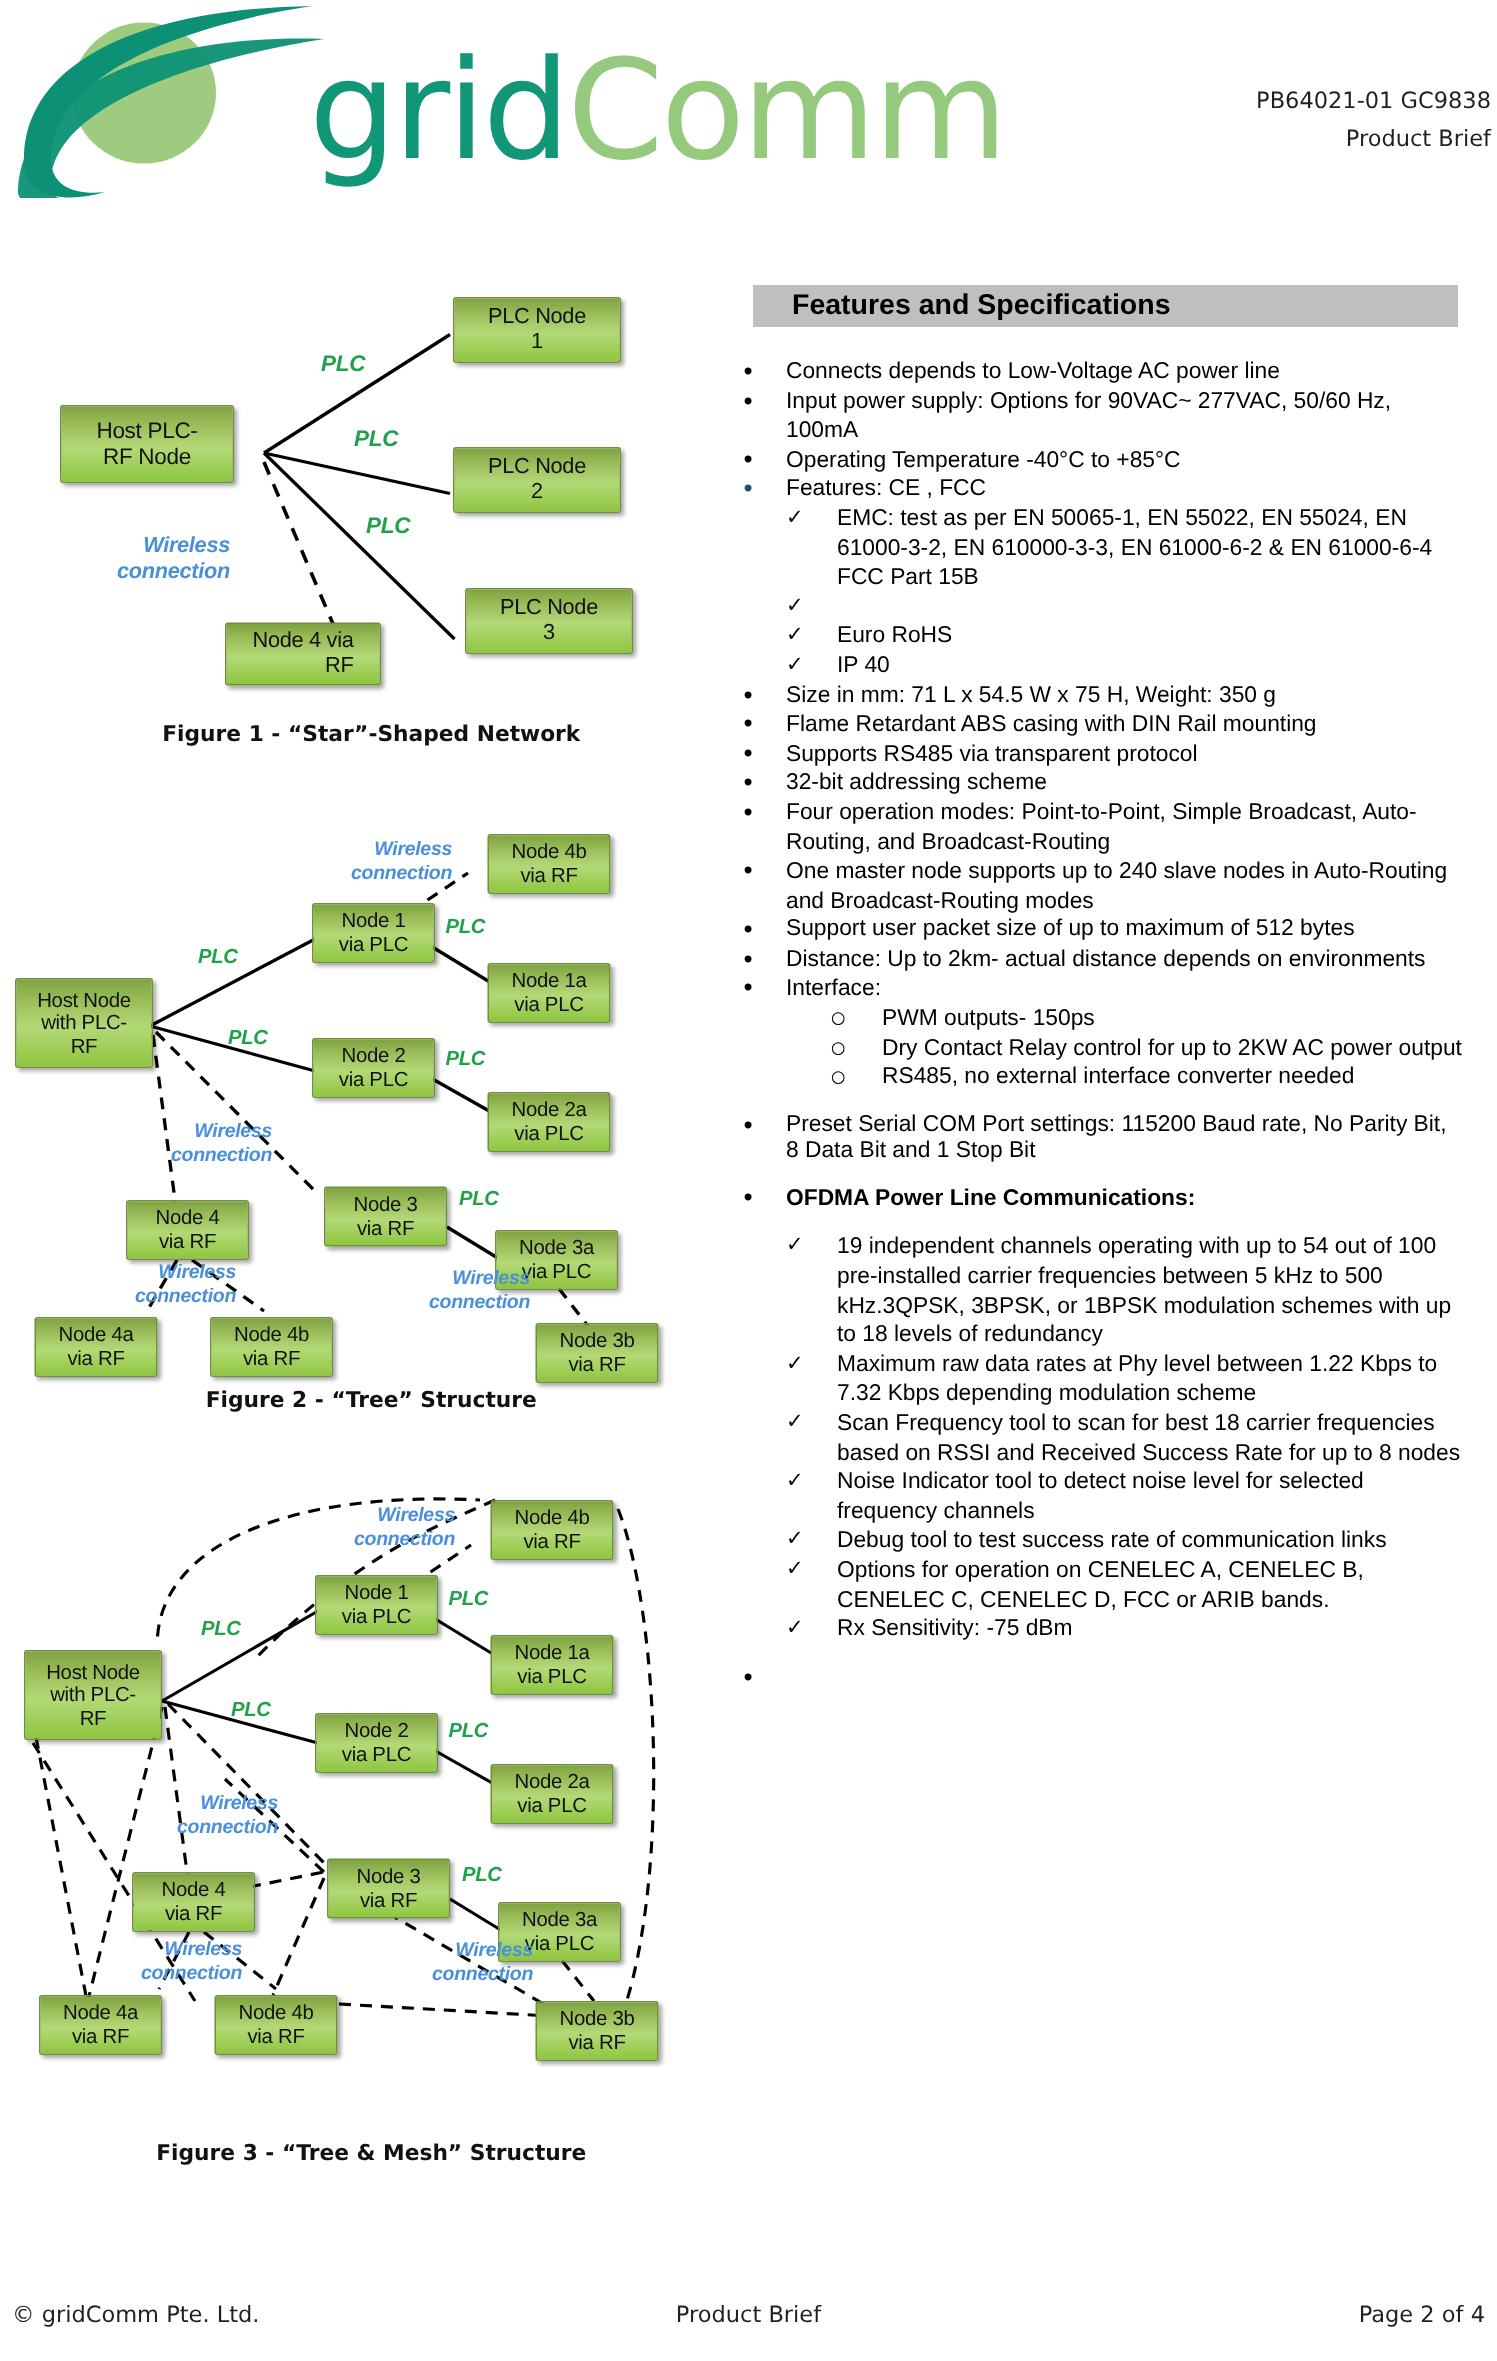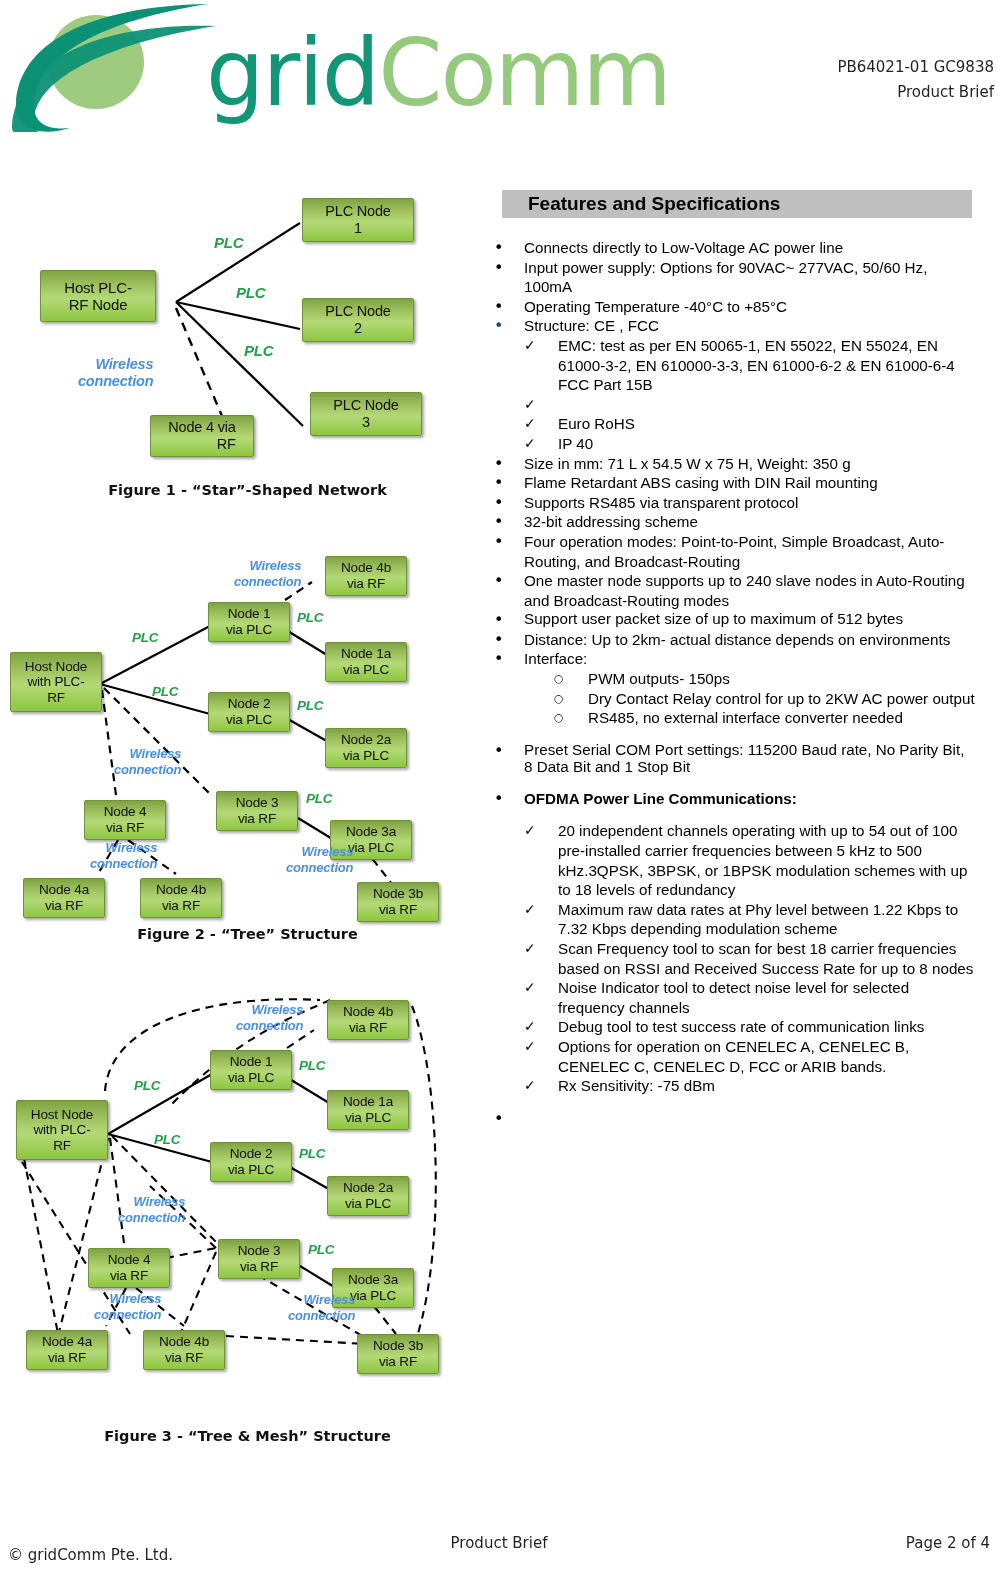--- a/index.html
+++ b/index.html
@@ -102,21 +102,21 @@
   .tight{line-height:17.5px;}
   .gap{height:13px;}
   .bold{font-weight:bold;}
 
   
   #footer{
     position:absolute;left:0;bottom:16px;width:998px;height:24px;
     font-family:"DejaVu Sans", sans-serif;
     font-size:15px;color:#231f20;
   }
-  #footer .f-l{position:absolute;left:8px;top:12px;}
+  #footer .f-l{position:absolute;left:8px;top:0;}
   #footer .f-c{position:absolute;left:0;top:0;width:998px;text-align:center;}
   #footer .f-r{position:absolute;right:8px;top:0;}
 </style>
 </head>
 <body>
 
 <div id="header">
   <div id="logo-wrap">
     <svg id="logo-mark" viewBox="0 0 210 128">
       <ellipse cx="88" cy="58" rx="48" ry="47" fill="#9ecb7f"></ellipse>
@@ -355,33 +355,33 @@
 
 </div>
 
 <div id="right-col">
   <div id="spec-banner">
     <span>Features and Specifications</span>
   </div>
   <div id="spec-list">
       <div class="li lv1">
         <span class="mk">•</span>
-        <span class="tx">Connects directly to Low-Voltage AC power line</span>
+        <span class="tx">Connects depends to Low-Voltage AC power line</span>
       </div>
       <div class="li lv1">
         <span class="mk">•</span>
         <span class="tx">Input power supply: Options for 90VAC~ 277VAC, 50/60 Hz, 100mA</span>
       </div>
       <div class="li lv1">
         <span class="mk">•</span>
         <span class="tx">Operating Temperature -40°C to +85°C</span>
       </div>
       <div class="li lv1 blue">
         <span class="mk">•</span>
-        <span class="tx">Structure: CE , FCC</span>
+        <span class="tx">Features: CE , FCC</span>
       </div>
       <div class="li lv2">
         <span class="mk">✓</span>
         <span class="tx">EMC: test as per EN 50065-1, EN 55022, EN 55024, EN 61000-3-2, EN 610000-3-3, EN 61000-6-2 &amp; EN 61000-6-4   FCC Part 15B</span>
       </div>
       <div class="li lv2">
         <span class="mk">✓</span>
       </div>
       <div class="li lv2">
         <span class="mk">✓</span>
@@ -445,21 +445,21 @@
         <span class="tx">Preset Serial COM Port settings: 115200 Baud rate, No Parity Bit, 8 Data Bit and 1 Stop Bit</span>
       </div>
       <div class="gap"></div>
       <div class="li lv1">
         <span class="mk">•</span>
         <span class="tx bold">OFDMA Power Line Communications:</span>
       </div>
       <div class="gap"></div>
       <div class="li lv2">
         <span class="mk">✓</span>
-        <span class="tx">20 independent channels operating with up to 54 out of 100 pre-installed carrier frequencies between 5 kHz to 500 kHz.3QPSK, 3BPSK, or 1BPSK modulation schemes with up to 18 levels of redundancy</span>
+        <span class="tx">19 independent channels operating with up to 54 out of 100 pre-installed carrier frequencies between 5 kHz to 500 kHz.3QPSK, 3BPSK, or 1BPSK modulation schemes with up to 18 levels of redundancy</span>
       </div>
       <div class="li lv2">
         <span class="mk">✓</span>
         <span class="tx">Maximum raw data rates at Phy level between 1.22 Kbps to 7.32 Kbps depending modulation scheme</span>
       </div>
       <div class="li lv2">
         <span class="mk">✓</span>
         <span class="tx">Scan Frequency tool to scan for best 18 carrier frequencies based on RSSI and Received Success Rate for up to 8 nodes</span>
       </div>
       <div class="li lv2">

